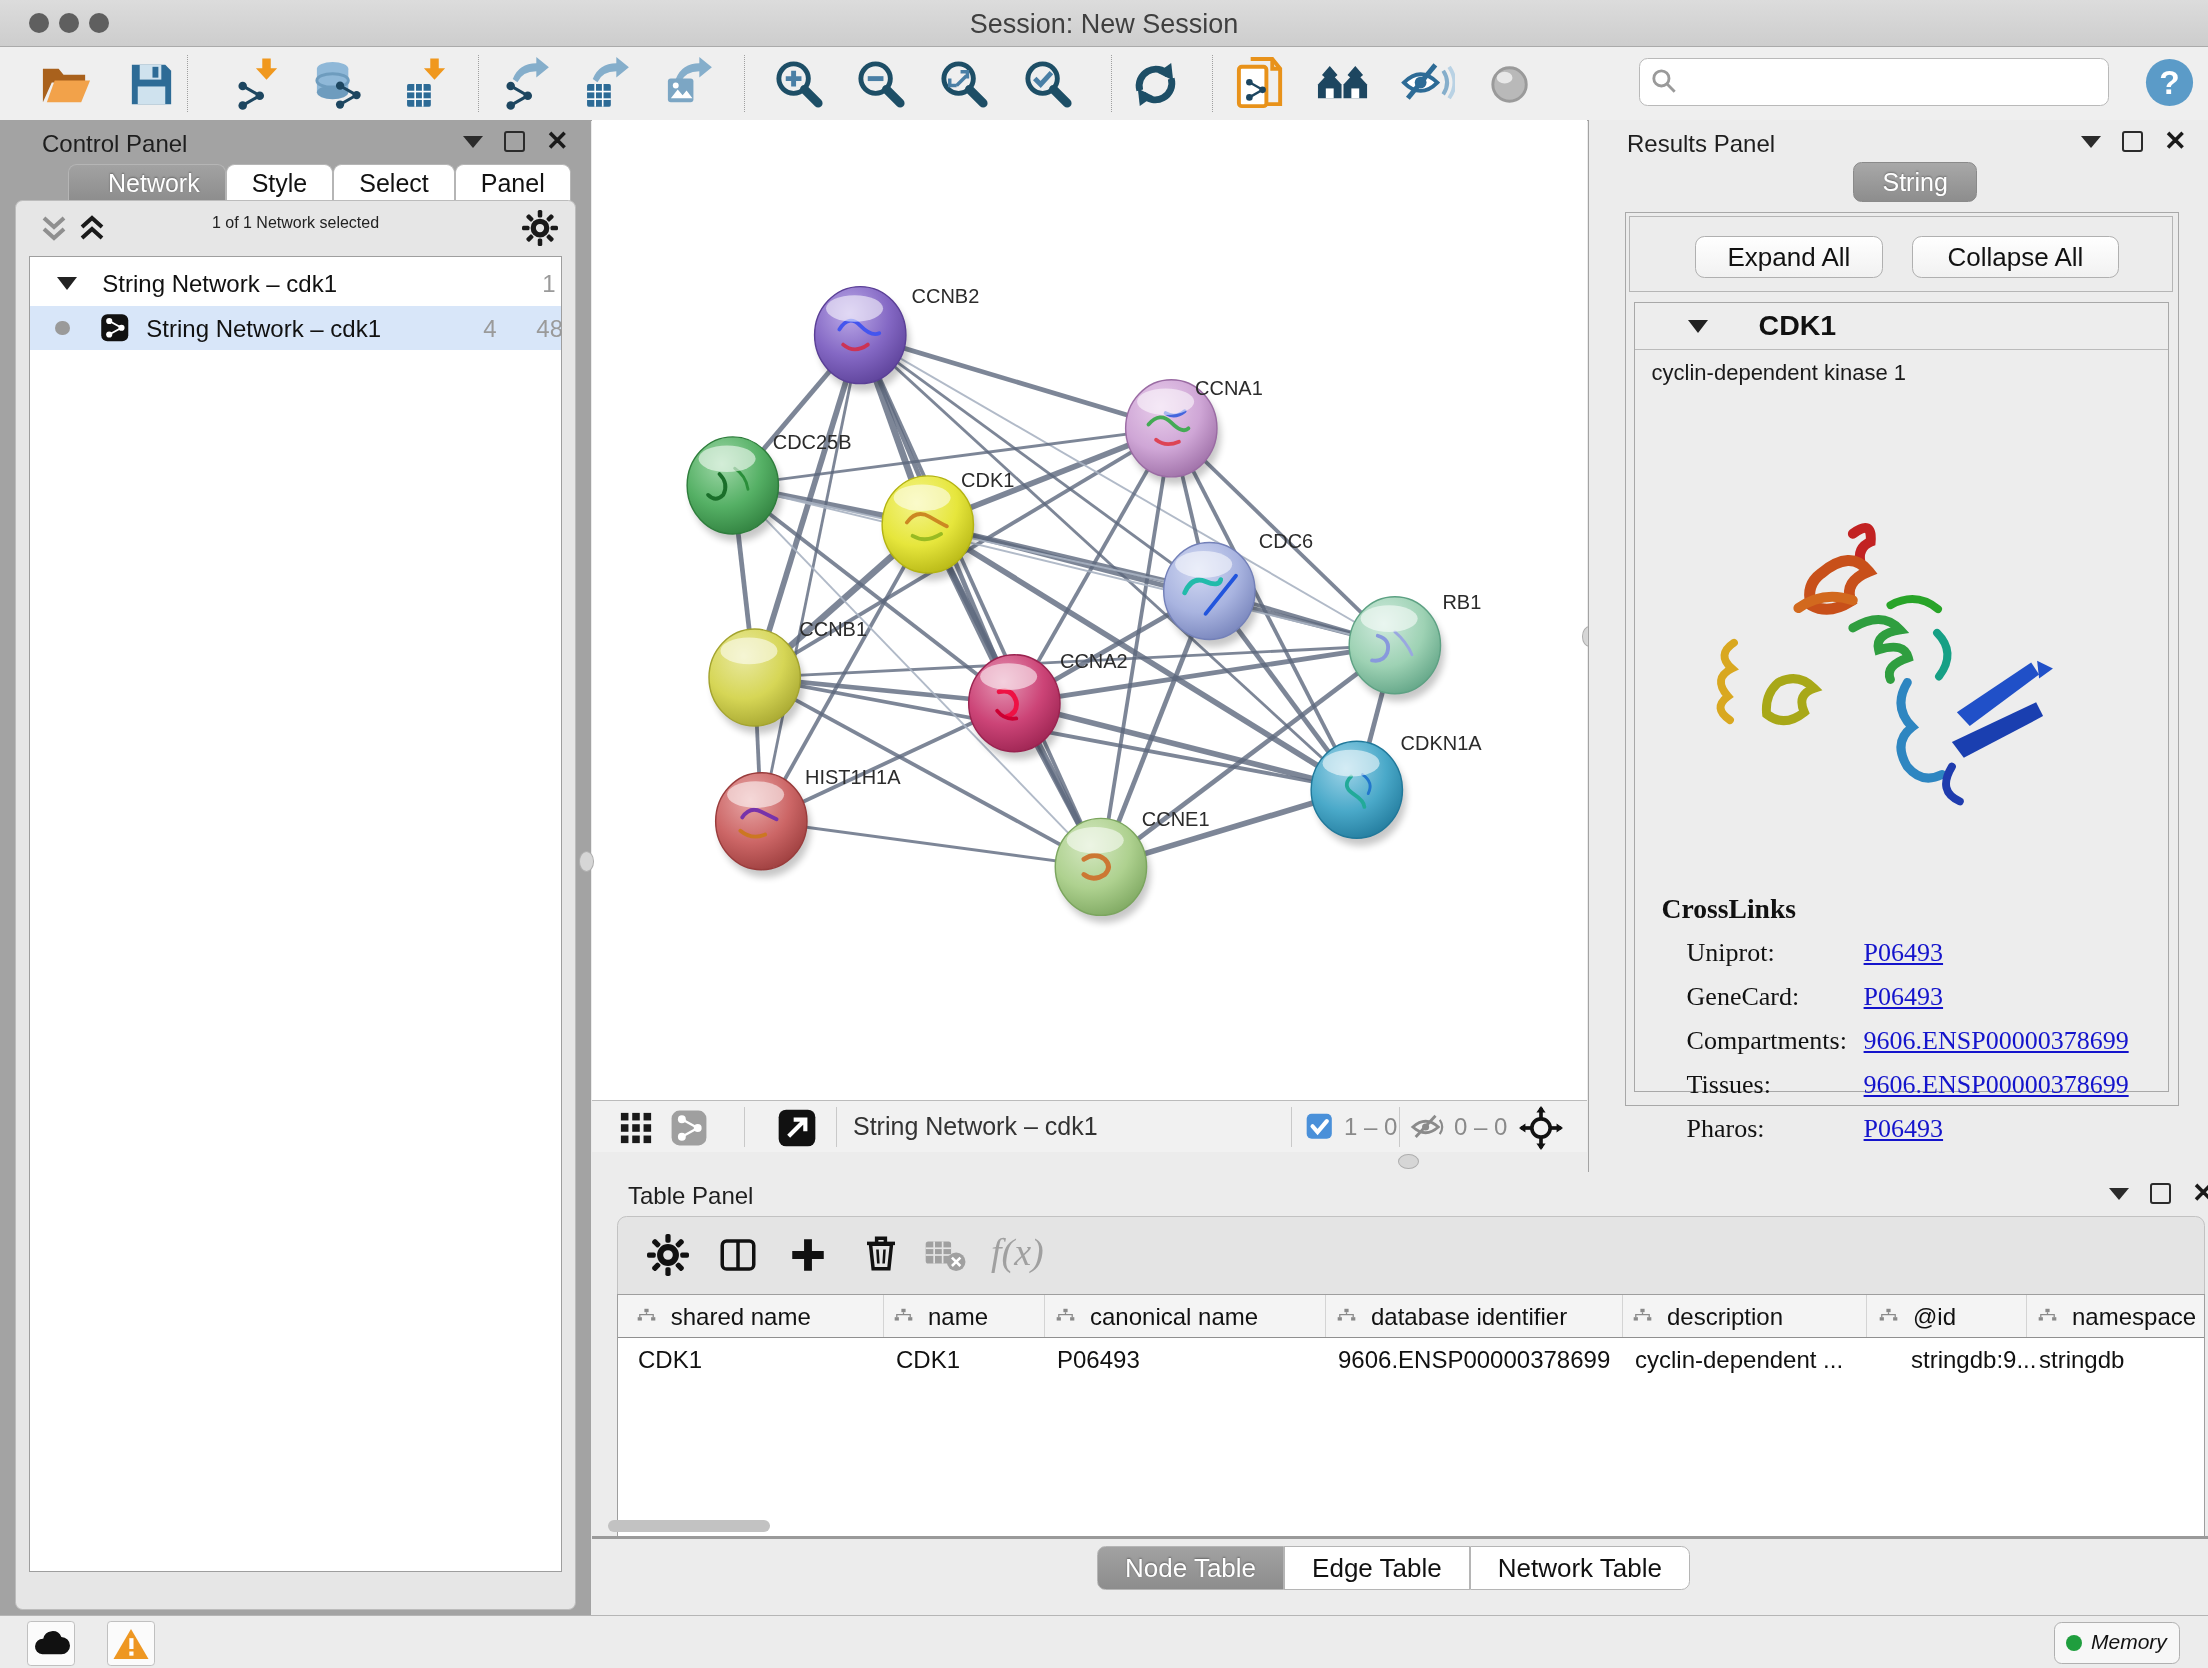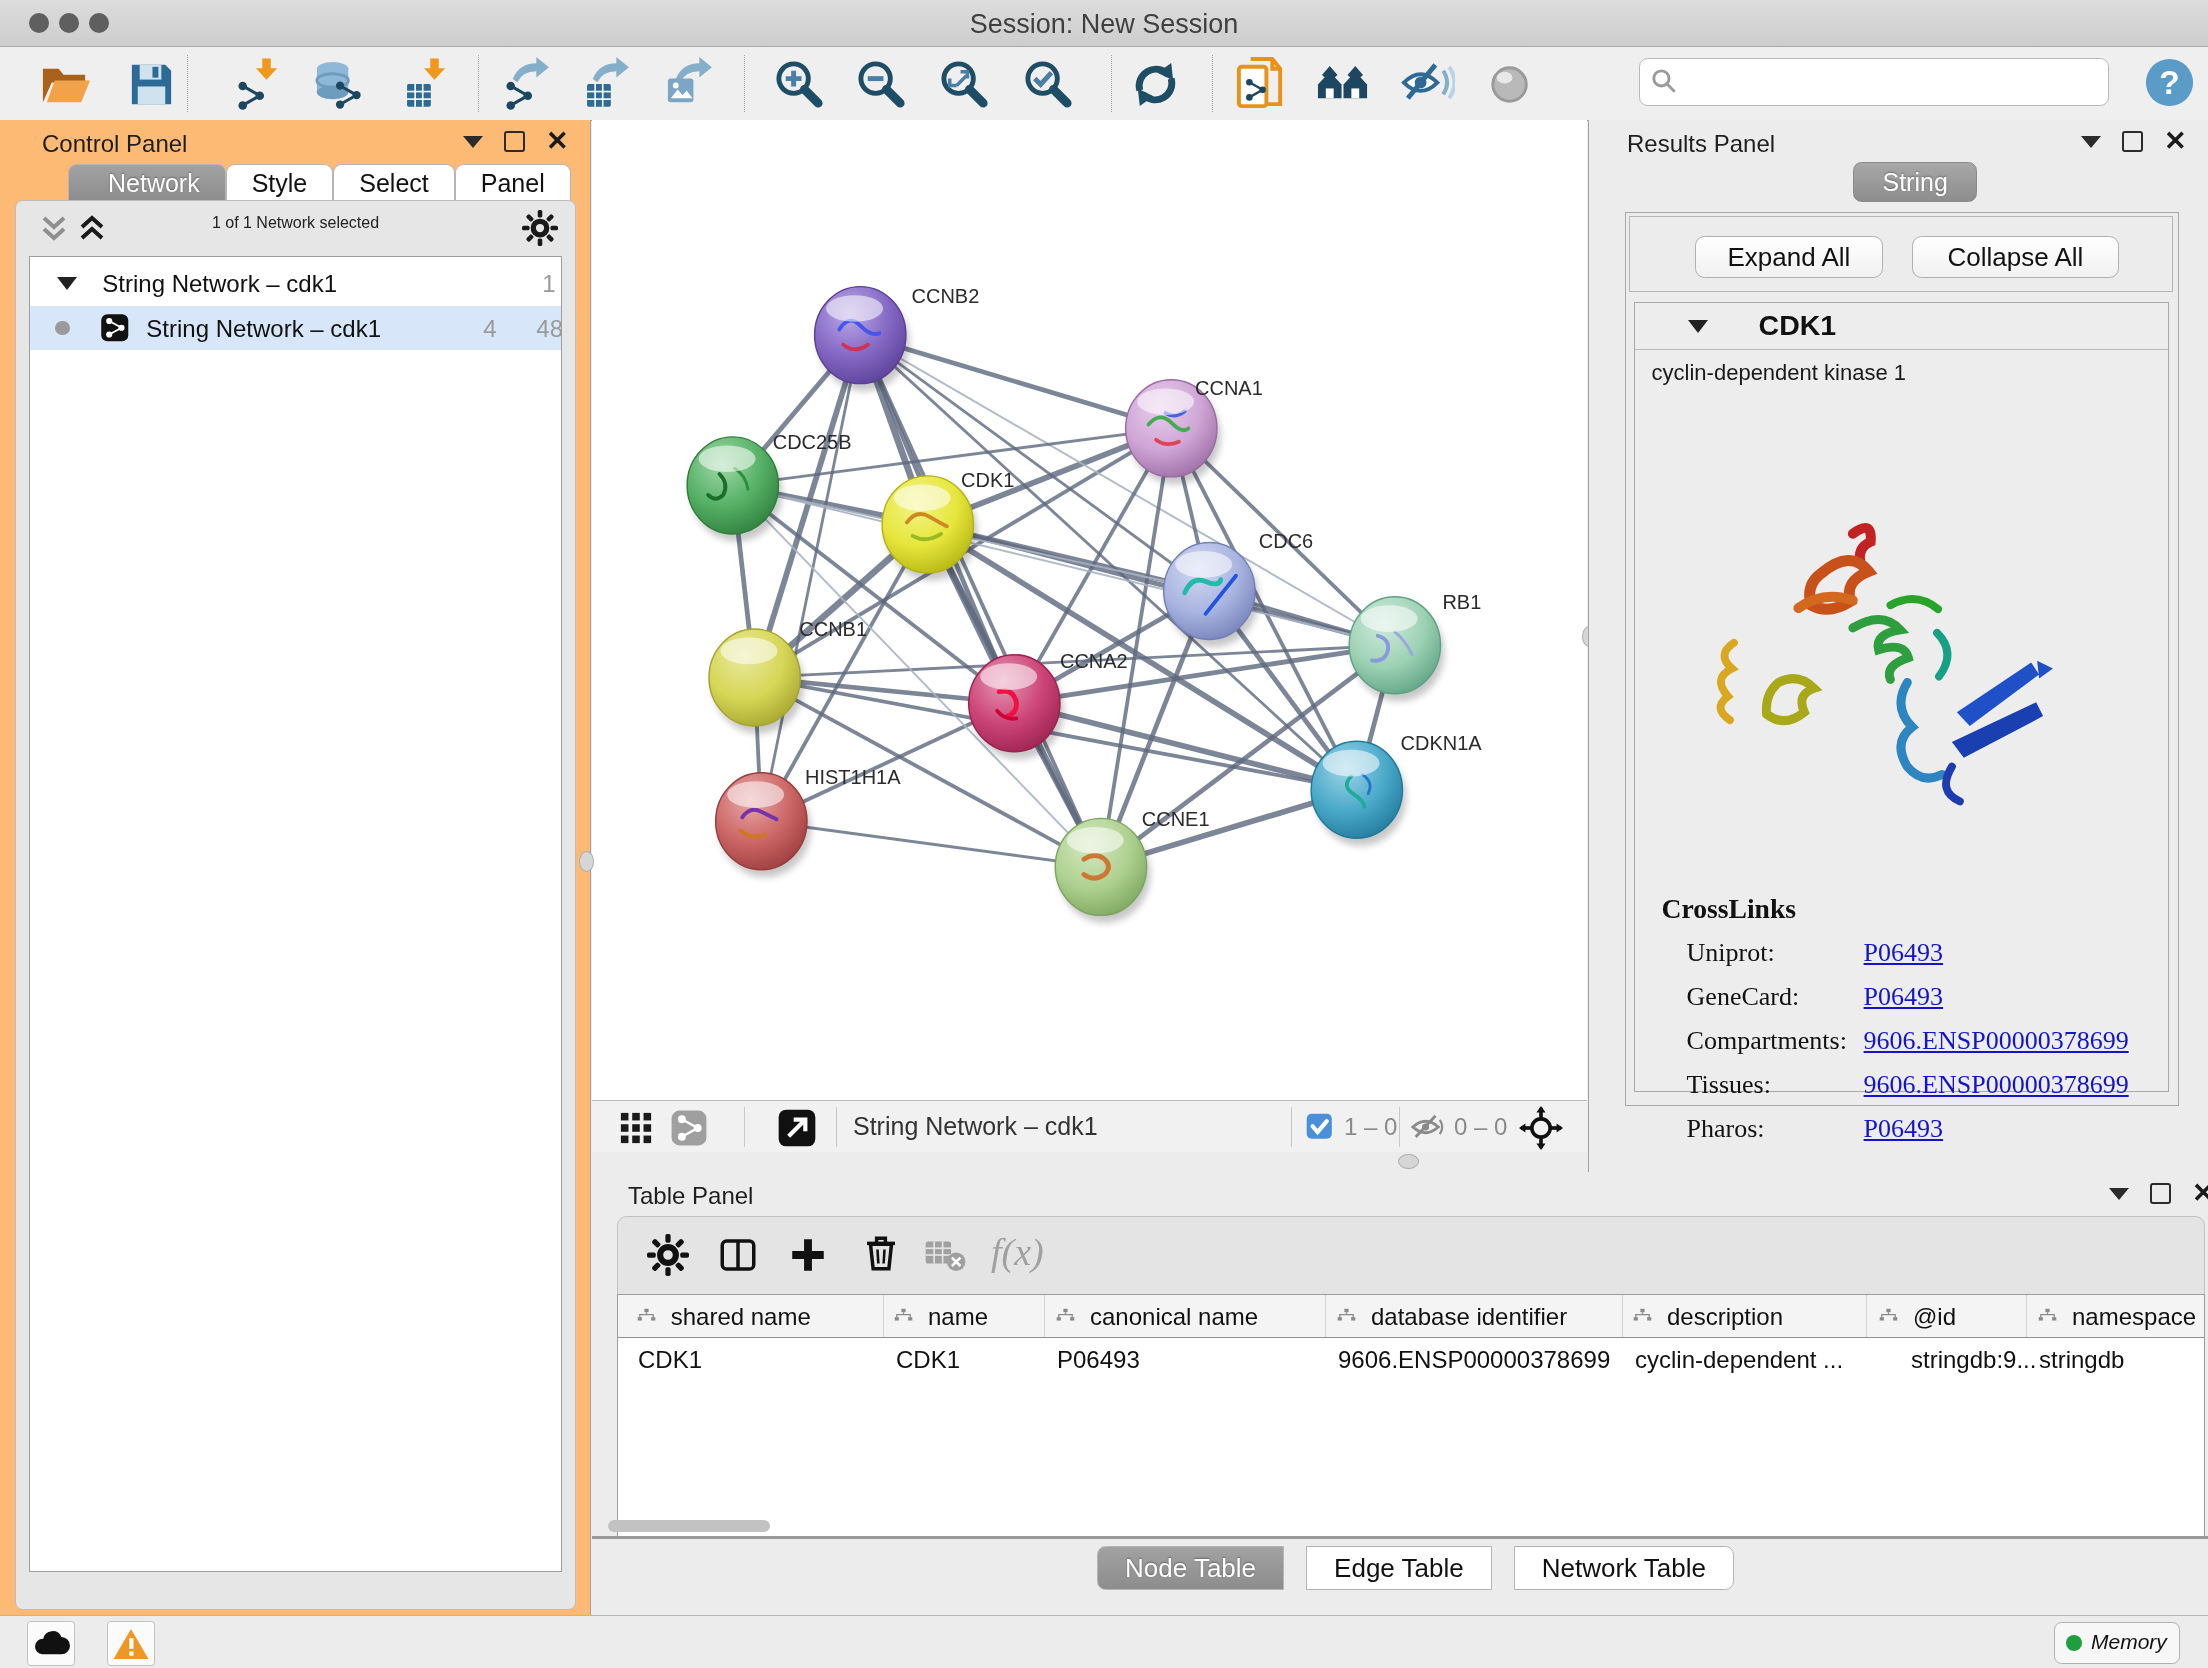--- a/index.html
+++ b/index.html
@@ -15,21 +15,21 @@
   .tb-sep{position:absolute;top:7.6px;height:57px;border-left:1.9px dotted #9f9f9f;}
   .searchbox{position:absolute;left:1639px;top:10.5px;width:468px;height:46px;background:#fff;border:1.9px solid #b9b9b9;border-radius:8.6px;}
   .searchbox svg{position:absolute;left:9.5px;top:8.6px;}
   
   .panel-title{font-size:24px;color:#1e1e1e;}
   .panel-ctrls{position:absolute;top:11.4px;display:flex;gap:21px;align-items:center;}
   .pc-min{width:0;height:0;border-left:10.5px solid transparent;border-right:10.5px solid transparent;border-top:12.4px solid #2b2b2b;}
   .pc-max{width:17px;height:17px;border:2.9px solid #2b2b2b;border-radius:2.9px;}
   .pc-close{font-size:27px;font-weight:bold;color:#1a1a1a;line-height:17px;}
   
-  .control-panel{left:0;top:120px;width:590px;height:1495px;background:#fdba74;border-right:1.9px solid #a3a3a3;}
+  .control-panel{left:0;top:120px;width:590px;height:1495px;background:#a3a3a3;border-right:1.9px solid #a3a3a3;}
   .cp-tabs{position:absolute;left:68px;top:44px;display:flex;}
   .tab-btn{height:36px;line-height:36px;padding:0 25px;font-size:25px;background:#fff;border:1px solid #b5b5b5;border-bottom:none;border-radius:8.6px 8.6px 0 0;color:#111;}
   .tab-btn.active{background:linear-gradient(#a2a2a2,#8d8d8d);color:#fff;text-shadow:0 -1px 1.9px rgba(0,0,0,.35);padding-left:39px;}
   .cp-inner{position:absolute;left:15px;top:80px;width:559px;height:1408px;background:#e6e6e6;border:1px solid #bcbcbc;border-radius:7.6px;}
   .cp-subhead{position:absolute;left:0;top:7.6px;width:100%;height:38px;}
   .cp-status{position:absolute;left:0;right:0;text-align:center;font-size:16px;color:#222;top:5.7px;}
   .cp-list{position:absolute;left:13.3px;top:55px;width:531px;height:1314px;background:#fff;border:1px solid #9e9e9e;}
   .tree-row{position:absolute;left:0;width:100%;height:44px;font-size:24px;color:#111;}
   .tree-row.selected{background:#d8e6f9;}
   .row-count{position:absolute;font-size:24px;color:#9a9a9a;}
@@ -58,21 +58,21 @@
   .cl-link{position:absolute;left:202px;top:7.6px;color:#1414cc;text-decoration:underline;}
   
   .table-panel{left:592px;top:1172px;width:1617px;height:443px;background:#ececec;}
   .tp-strip{position:absolute;left:25px;top:44px;width:1586px;height:78px;background:#e4e4e4;border:1px solid #c2c2c2;border-radius:9.5px 9.5px 0 0;}
   .tp-table{position:absolute;left:25px;top:122px;width:1586px;height:243px;background:#fff;border:1px solid #9e9e9e;overflow:hidden;}
   .tp-header{position:absolute;left:0;top:0;width:100%;height:42px;background:#f4f4f4;border-bottom:1.9px solid #8f8f8f;}
   .tp-col{position:absolute;top:0;height:42px;border-right:1px solid #d4d4d4;}
   .tp-col-label{position:absolute;top:7.6px;font-size:24px;color:#111;white-space:nowrap;overflow:hidden;}
   .tp-cell{position:absolute;top:51px;font-size:24px;color:#111;white-space:nowrap;overflow:hidden;}
   .tp-scroll{position:absolute;left:16px;top:348px;width:162px;height:12.4px;border-radius:6.7px;background:#c2c2c2;}
-  .tp-tabs{position:absolute;left:505px;top:374px;display:flex;height:42px;gap:22px;}
+  .tp-tabs{position:absolute;left:505px;top:374px;display:flex;height:42px;}
   .tp-tab{height:42px;line-height:42px;padding:0 27px;font-size:26px;background:#fff;color:#111;border:1px solid #b5b5b5;}
   .tp-tab:first-child{border-radius:8.6px 0 0 8.6px;}
   .tp-tab:last-child{border-radius:0 8.6px 8.6px 0;}
   .tp-tab.active{background:linear-gradient(#a2a2a2,#8d8d8d);color:#fff;text-shadow:0 -1px 1.9px rgba(0,0,0,.35);}
   .tp-divider{position:absolute;left:0;top:364px;width:1617px;height:2.9px;background:#9a9a9a;}
   
   .statusbar{left:0;top:1615px;width:2208px;height:53px;background:#ececec;border-top:1.9px solid #b5b5b5;}
   .sb-btn{position:absolute;top:4.8px;width:46px;height:43px;background:#fbfbfb;border:1px solid #c0c0c0;border-radius:3.8px;}
   .memory-btn{position:absolute;left:2054px;top:5.7px;width:124px;height:40px;background:#f7f7f7;border:1px solid #b0b0b0;border-radius:7.6px;}
   .memory-dot{position:absolute;left:11.4px;top:12.4px;width:16px;height:16px;border-radius:50%;background:#1f9e3e;}

